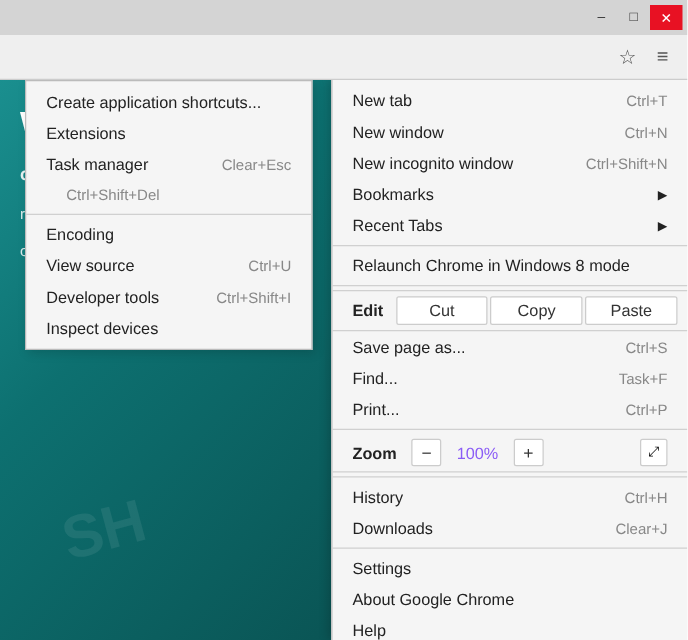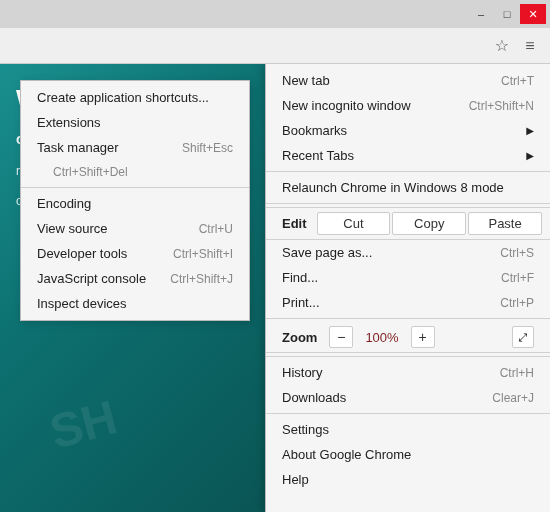--- a/index.html
+++ b/index.html
@@ -145,21 +145,20 @@
     .submenu-left {
       position: absolute;
       top: 0;
       left: 20px;
       width: 230px;
       background: #f5f5f5;
       border: 1px solid #bbb;
       box-shadow: 2px 2px 8px rgba(0,0,0,0.15);
       z-index: 10;
       padding: 4px 0;
-      margin-top: 16px;
     }
     .submenu-left .menu-item {
       padding: 5px 16px;
     }
 
     
     .main-menu {
       padding: 4px 0;
     }
 
@@ -239,21 +238,21 @@
       display: flex;
       align-items: center;
       justify-content: center;
       font-size: 14px;
       border-radius: 2px;
       color: #333;
     }
     .zoom-value {
       padding: 0 8px;
       font-size: 13px;
-      color: #7f1d1d;
+      color: #8b5cf6;
     }
     .zoom-fullscreen {
       margin-left: auto;
       width: 22px;
       height: 22px;
       border: 1px solid #ccc;
       background: #fff;
       cursor: pointer;
       display: flex;
       align-items: center;
@@ -292,52 +291,52 @@
 
   <div class="submenu-left">
     <div class="menu-item">
       <span>Create application shortcuts...</span>
     </div>
     <div class="menu-item">
       <span>Extensions</span>
     </div>
     <div class="menu-item">
       <span>Task manager</span>
-      <span class="shortcut">Shift+Esc</span>
+      <span class="shortcut">Clear+Esc</span>
     </div>
     <div class="menu-item">
       <span class="shortcut">Ctrl+Shift+Del</span>
     </div>
     <div class="menu-separator"></div>
     <div class="menu-item">
       <span>Encoding</span>
     </div>
     <div class="menu-item">
       <span>View source</span>
       <span class="shortcut">Ctrl+U</span>
     </div>
     <div class="menu-item">
       <span>Developer tools</span>
       <span class="shortcut">Ctrl+Shift+I</span>
     </div>
     <div class="menu-item">
-      <span>JavaScript console</span>
-      <span class="shortcut">Ctrl+Shift+J</span>
-    </div>
-    <div class="menu-item">
       <span>Inspect devices</span>
     </div>
   </div>
 
   <div class="context-menu-overlay">
     <div class="main-menu">
 
       <div class="menu-item">
         <span>New tab</span>
         <span class="shortcut">Ctrl+T</span>
+      </div>
+      <div class="menu-item">
+        <span>New window</span>
+        <span class="shortcut">Ctrl+N</span>
       </div>
       <div class="menu-item">
         <span>New incognito window</span>
         <span class="shortcut">Ctrl+Shift+N</span>
       </div>
       <div class="menu-item">
         <span>Bookmarks</span>
         <span class="arrow">▶</span>
       </div>
       <div class="menu-item">
@@ -359,21 +358,21 @@
         <button class="edit-btn">Copy</button>
         <button class="edit-btn">Paste</button>
       </div>
 
       <div class="menu-item">
         <span>Save page as...</span>
         <span class="shortcut">Ctrl+S</span>
       </div>
       <div class="menu-item">
         <span>Find...</span>
-        <span class="shortcut">Ctrl+F</span>
+        <span class="shortcut">Task+F</span>
       </div>
       <div class="menu-item">
         <span>Print...</span>
         <span class="shortcut">Ctrl+P</span>
       </div>
 
       <div class="menu-separator"></div>
 
       <div class="zoom-row">
         <span class="zoom-label">Zoom</span>

